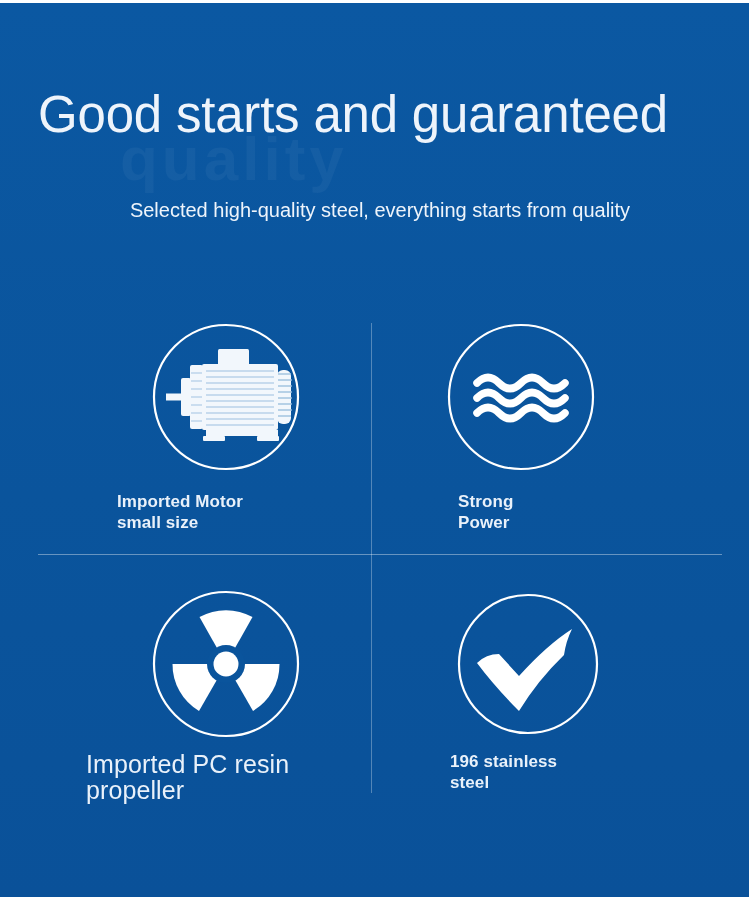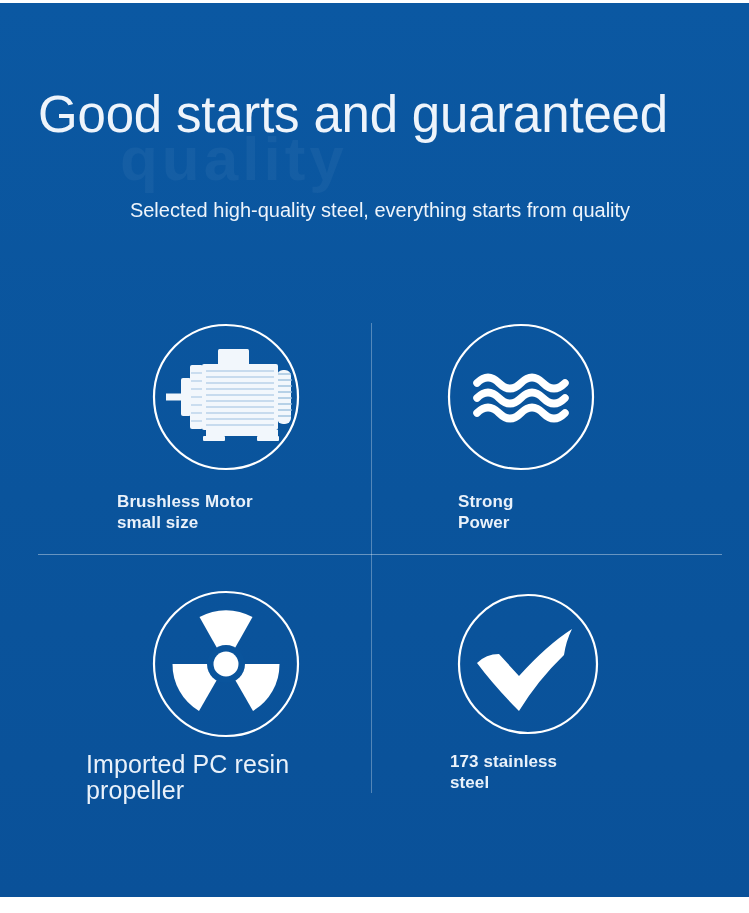--- a/index.html
+++ b/index.html
@@ -203,21 +203,21 @@
             <line x1="41" y1="52" x2="52" y2="52"></line>
             <line x1="41" y1="60" x2="52" y2="60"></line>
             <line x1="41" y1="68" x2="52" y2="68"></line>
             <line x1="41" y1="76" x2="52" y2="76"></line>
             <line x1="41" y1="84" x2="52" y2="84"></line>
             <line x1="41" y1="92" x2="52" y2="92"></line>
             <line x1="41" y1="100" x2="52" y2="100"></line>
           </g>
         </svg>
       </span>
-      <div class="feat-label label-sm">Brushless Motor
+      <div class="feat-label label-sm">Imported Motor
 small size</div>
     </div>
 
     <div class="cell cell-bl">
       <span class="icon-wrap">
         <svg class="icon-circle" width="152" height="152" viewBox="0 0 152 152" aria-hidden="true">
           <circle cx="76" cy="76" r="72" fill="none" stroke="#ffffff" stroke-width="2.2"></circle>
           <g fill="#ffffff">
 
             <path d="M76 76 L49.5 29.1 A54 54 0 0 1 102.5 29.1 Z"></path>
@@ -251,18 +251,18 @@
 Power</div>
     </div>
 
     <div class="cell cell-br">
       <span class="icon-wrap">
         <svg class="icon-circle" width="146" height="146" viewBox="0 0 146 146" aria-hidden="true">
           <circle cx="73" cy="73" r="69" fill="none" stroke="#ffffff" stroke-width="2.2"></circle>
           <path d="M22 72 q9 -9 22 -9 l20 22 q28 -31 53 -47 q-6 12 -8 26 q-26 25 -45 56 q-24 -24 -42 -48 z" fill="#ffffff"></path>
         </svg>
       </span>
-      <div class="feat-label label-sm">173 stainless
+      <div class="feat-label label-sm">196 stainless
 steel</div>
     </div>
 
   </div>
 </div>
 
 </body></html>

